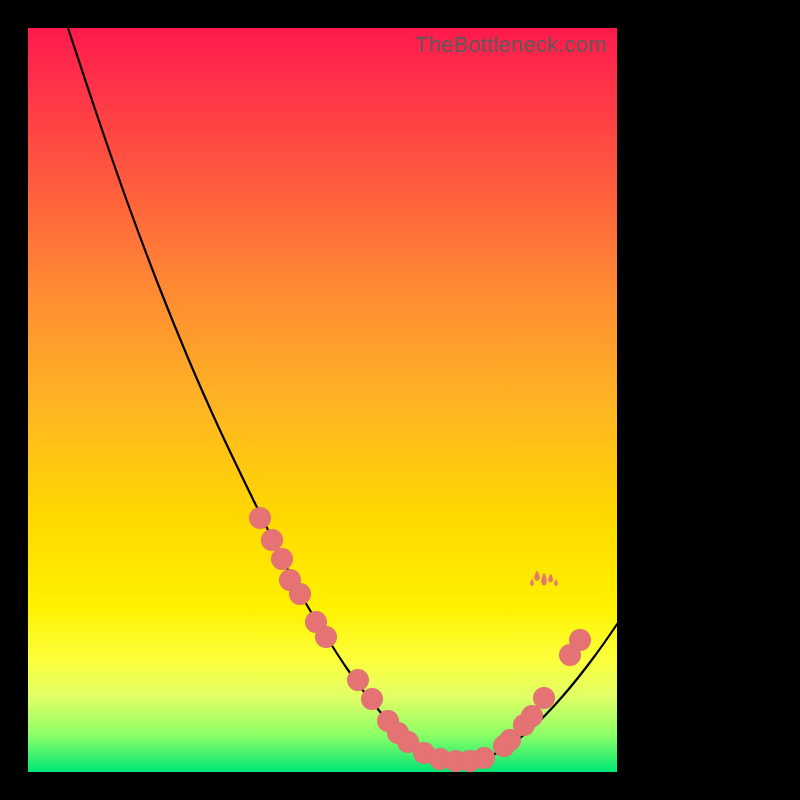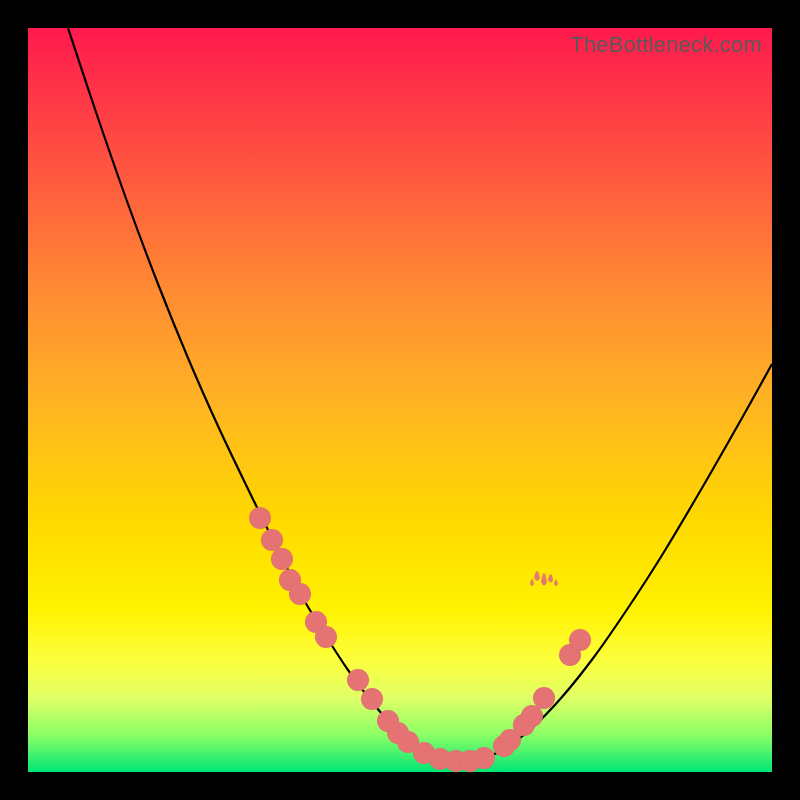--- a/index.html
+++ b/index.html
@@ -8,21 +8,21 @@
     width: 800px;
     height: 800px;
     background: #000;
     overflow: hidden;
     font-family: Arial, Helvetica, sans-serif;
   }
   .frame {
     position: absolute;
     left: 28px;
     top: 28px;
-    width: 744px;
+    width: 589px;
     height: 744px;
     background: linear-gradient(to bottom,
       #ff1a4d 0%,
       #ff3348 8%,
       #ff593f 20%,
       #ff8a33 35%,
       #ffb324 50%,
       #ffd900 66%,
       #fff200 78%,
       #fcff3d 85%,

